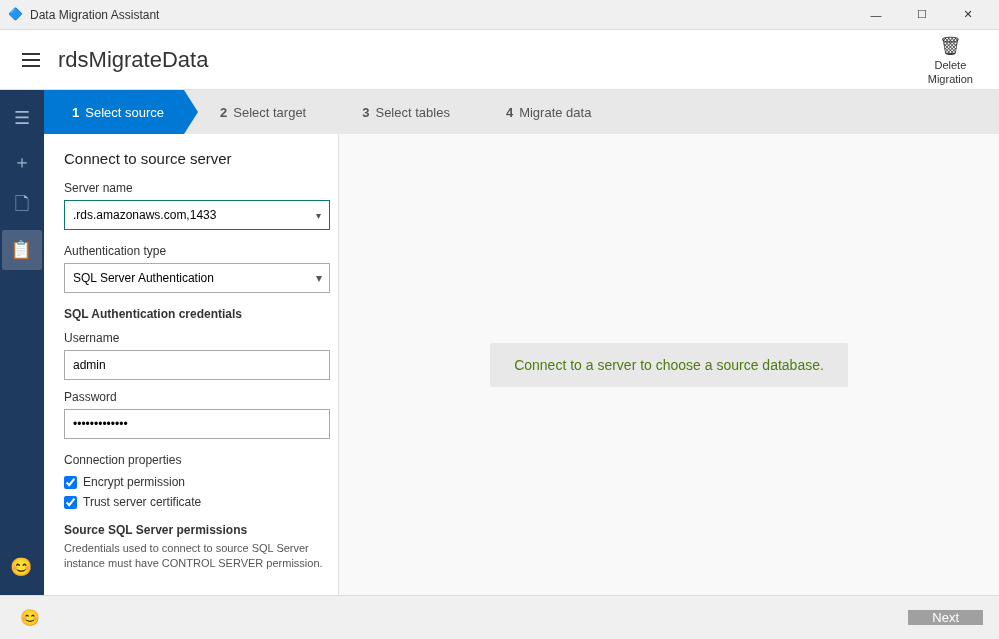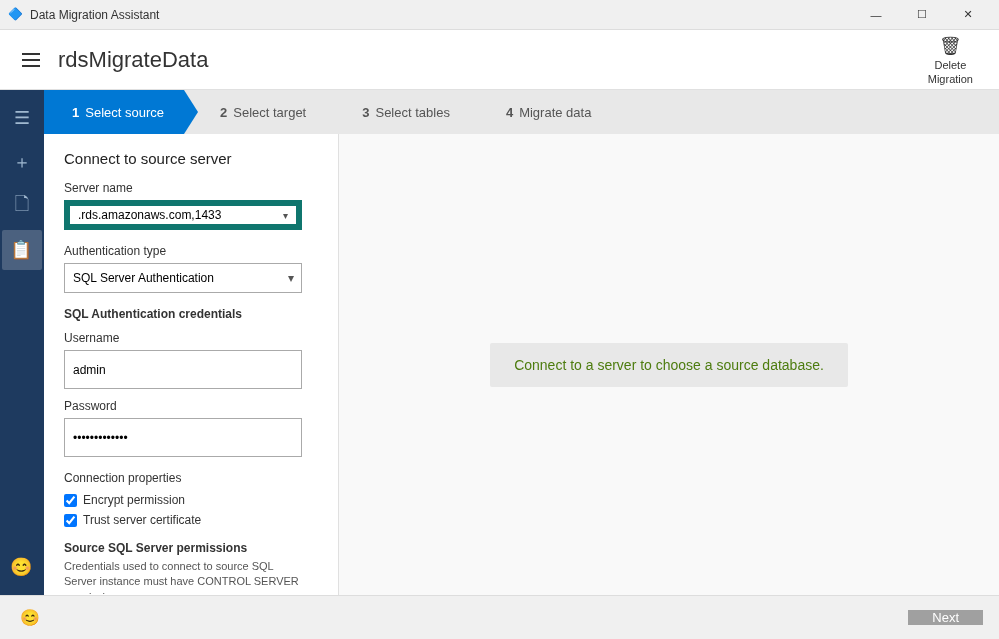--- a/index.html
+++ b/index.html
@@ -112,32 +112,32 @@
 
     
     .content-body { display: flex; flex: 1; overflow: hidden; }
 
     
     .form-panel {
       width: 295px;
       background: #fff;
       border-right: 1px solid #e0e0e0;
       overflow-y: auto;
-      padding: 16px 36px 16px 20px;
+      padding: 16px 8px 16px 20px;
     }
     .form-panel::-webkit-scrollbar { width: 8px; }
     .form-panel::-webkit-scrollbar-thumb { background: #c0c0c0; }
 
     .section-title { font-size: 15px; font-weight: 400; margin-bottom: 14px; color: #222; }
     .field-label { font-size: 12px; color: #333; margin-bottom: 5px; display: block; }
     .field-group { margin-bottom: 14px; }
 
     .input-with-dropdown {
       display: flex; align-items: center;
-      border: 6px solid #0f766e;
+      border: 1px solid #0f766e;
       background: #fff;
       height: 30px;
       padding: 0 8px;
     }
     .input-with-dropdown input {
       border: none; outline: none; flex: 1; font-size: 12px; background: transparent;
     }
     .dropdown-arrow { color: #555; font-size: 10px; cursor: pointer; }
 
     .select-field {
@@ -151,21 +151,21 @@
       position: relative;
     }
     .select-wrapper { position: relative; }
     .select-wrapper::after {
       content: '▾';
       position: absolute; right: 8px; top: 50%; transform: translateY(-50%);
       pointer-events: none; color: #555; font-size: 12px;
     }
 
     .text-input {
-      width: 100%; height: 39px;
+      width: 100%; height: 30px;
       border: 1px solid #aaa;
       padding: 0 8px;
       font-size: 12px;
       outline: none;
     }
 
     .credentials-label { font-size: 12px; font-weight: 600; margin-bottom: 10px; color: #333; }
 
     .checkbox-row { display: flex; align-items: center; gap: 6px; margin-bottom: 6px; font-size: 12px; }
     .checkbox-row input[type=checkbox] { width: 13px; height: 13px; cursor: pointer; }

